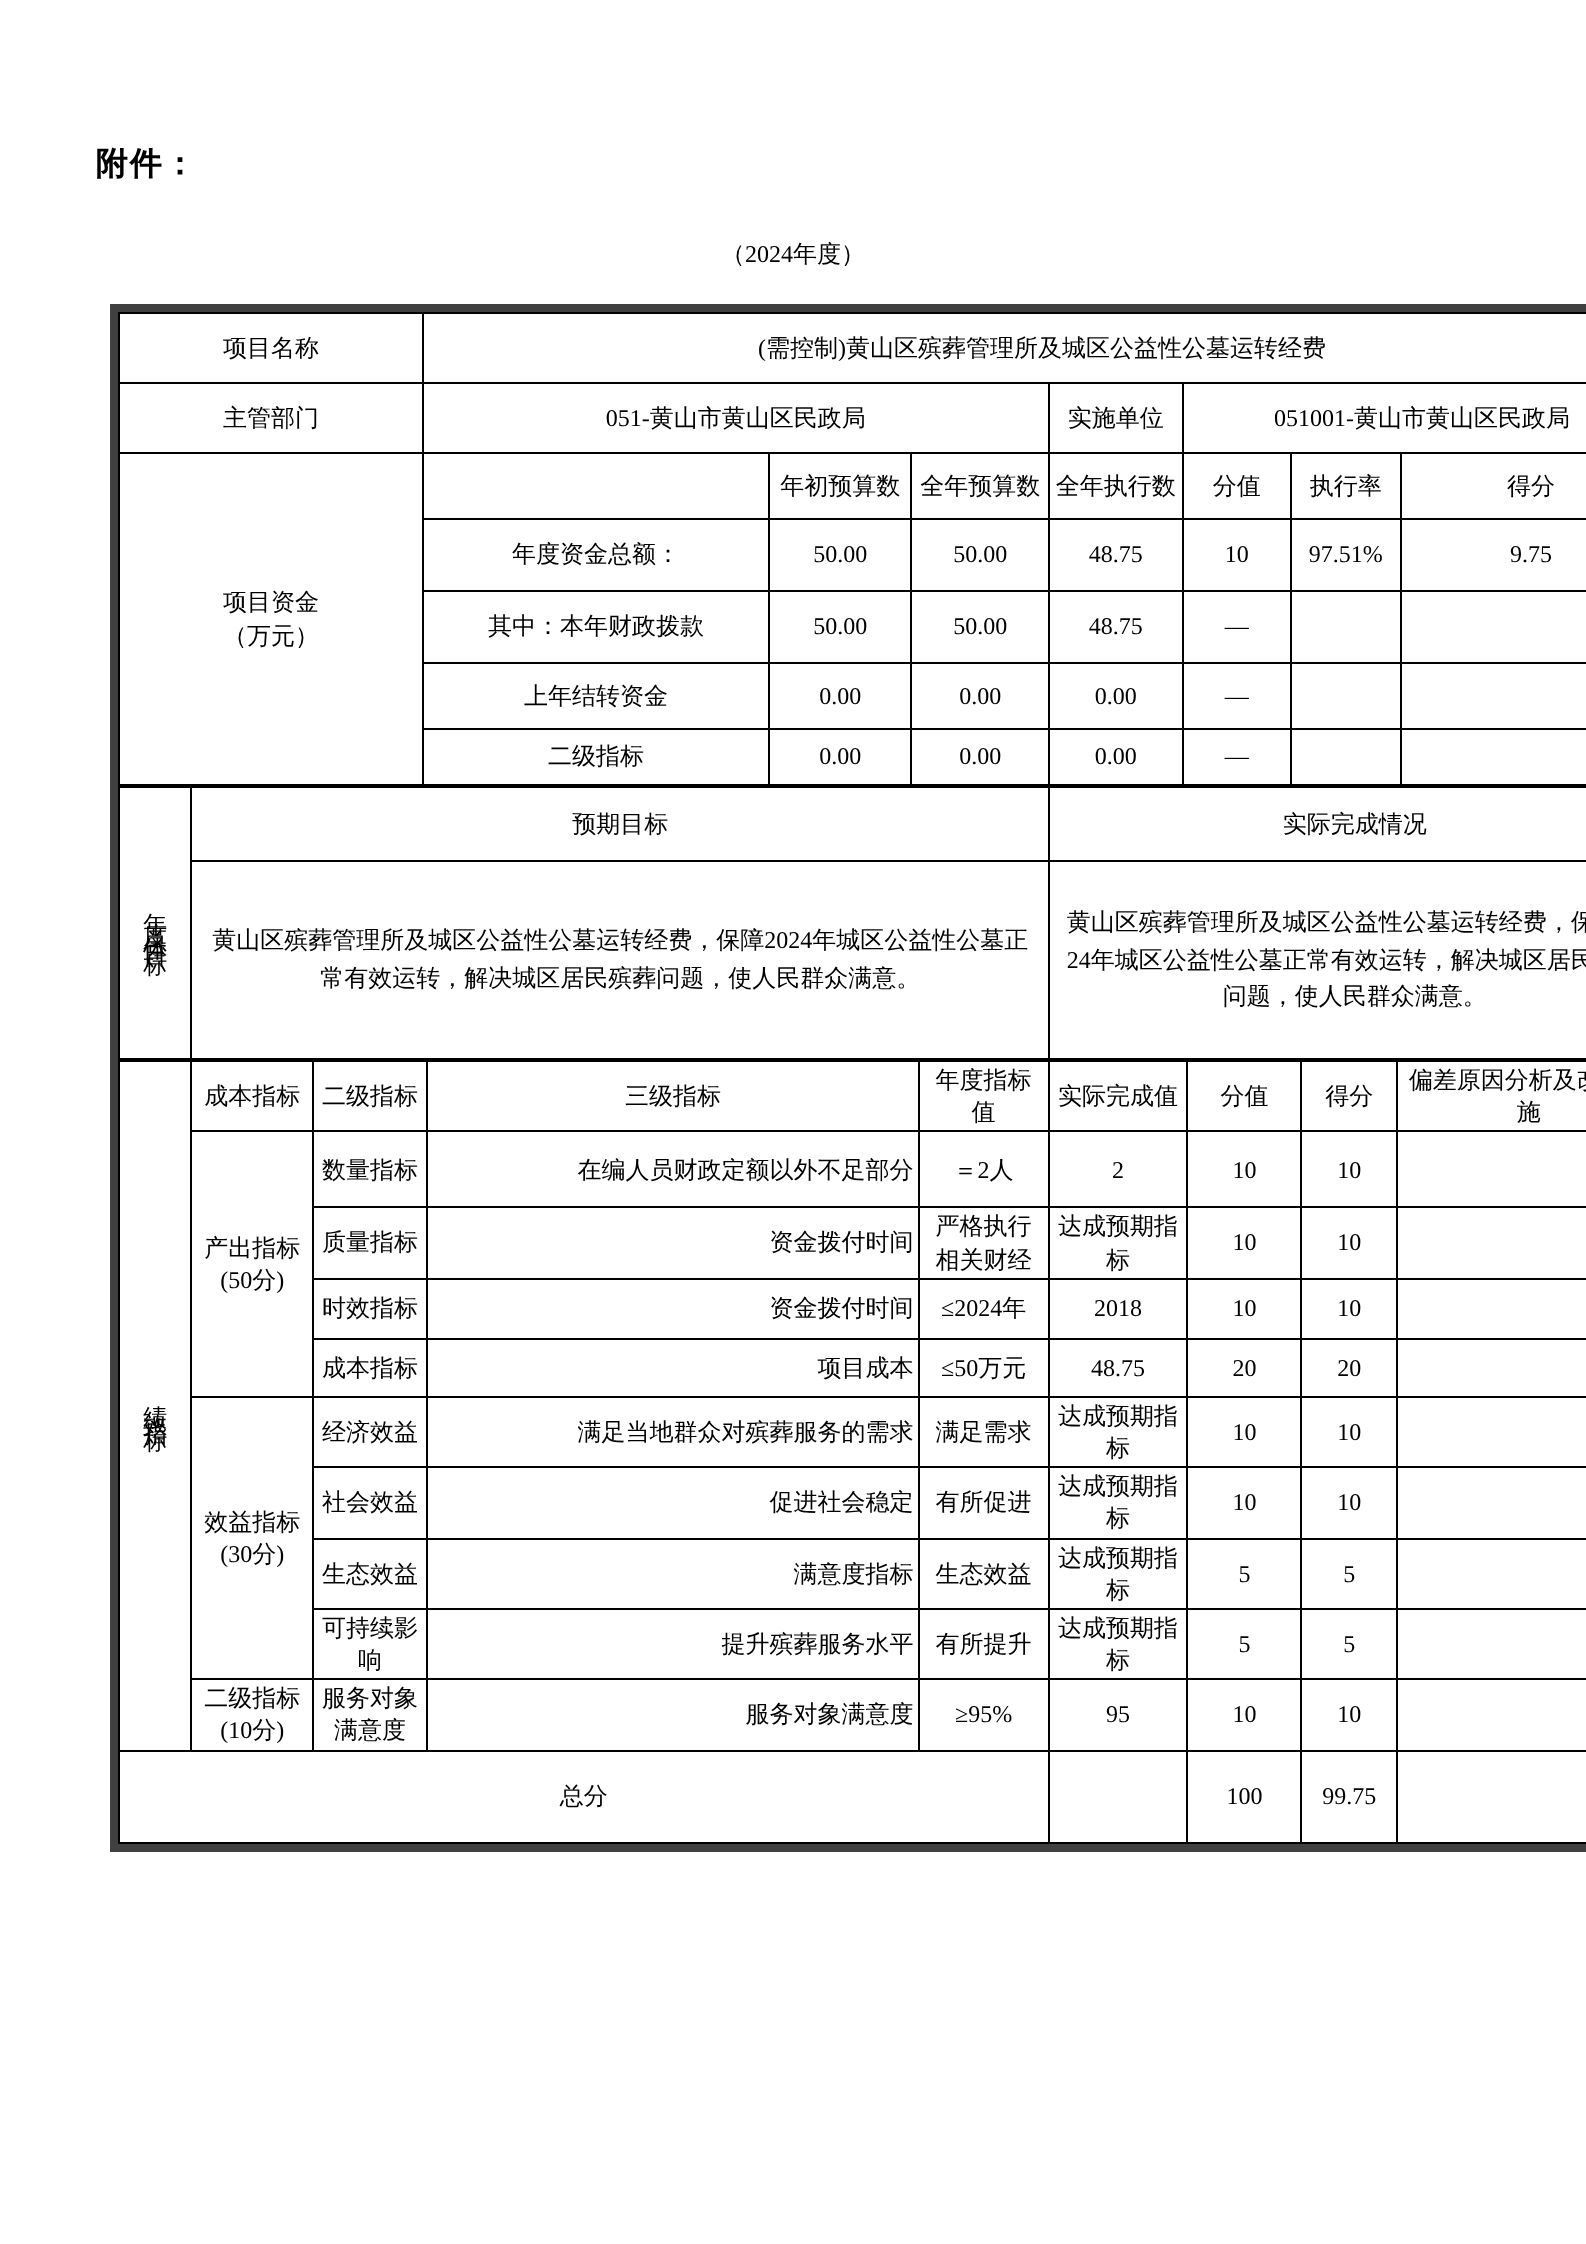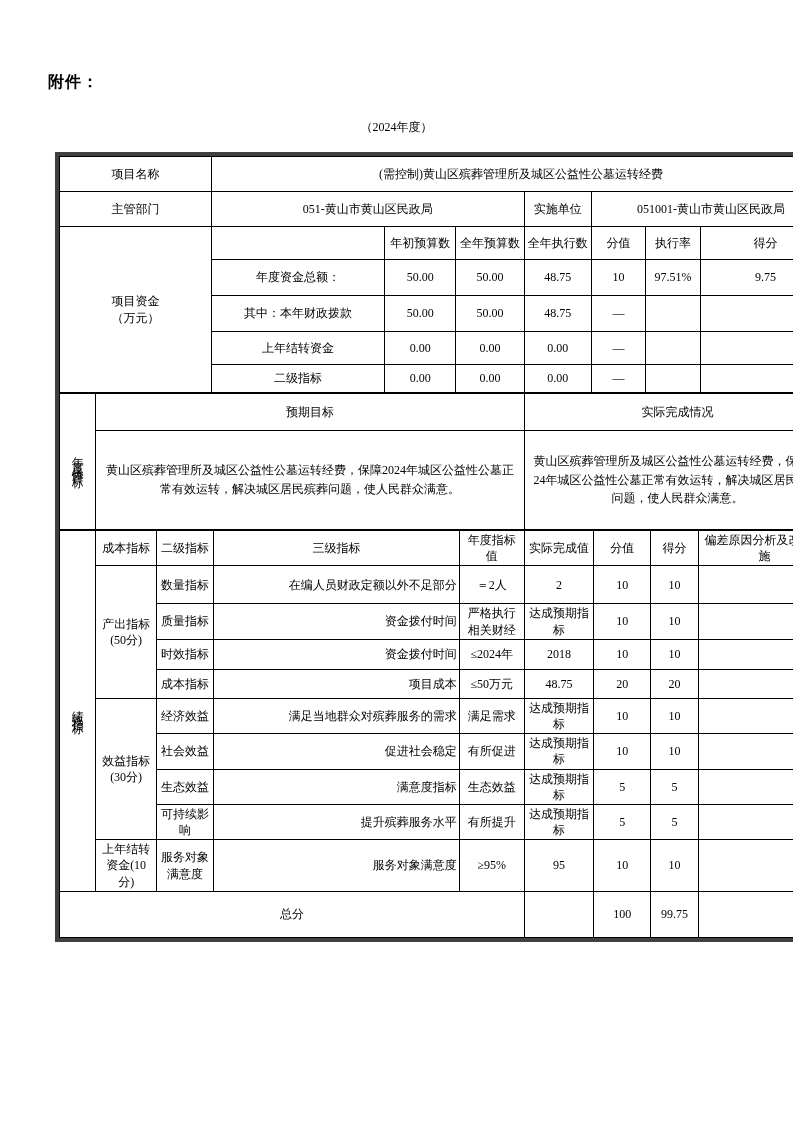--- a/index.html
+++ b/index.html
@@ -235,21 +235,21 @@
     <tr style="height:30px">
       <td>可持续影响</td>
       <td class="left">提升殡葬服务水平</td>
       <td>有所提升</td>
       <td>达成预期指标</td>
       <td>5</td>
       <td>5</td>
       <td></td>
     </tr>
     <tr style="height:31px">
-      <td>上年结转资金(10分)</td>
+      <td>二级指标(10分)</td>
       <td>服务对象满意度</td>
       <td class="left">服务对象满意度</td>
       <td>≥95%</td>
       <td>95</td>
       <td>10</td>
       <td>10</td>
       <td></td>
     </tr>
     <tr style="height:46px">
       <td colspan="5" class="bold">总分</td>

